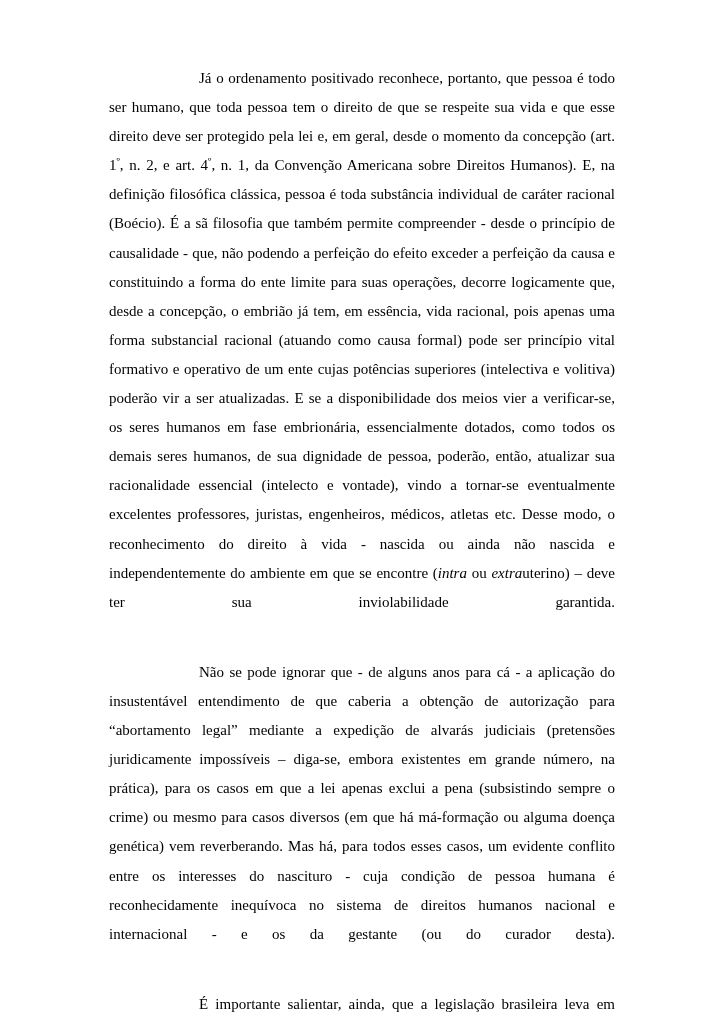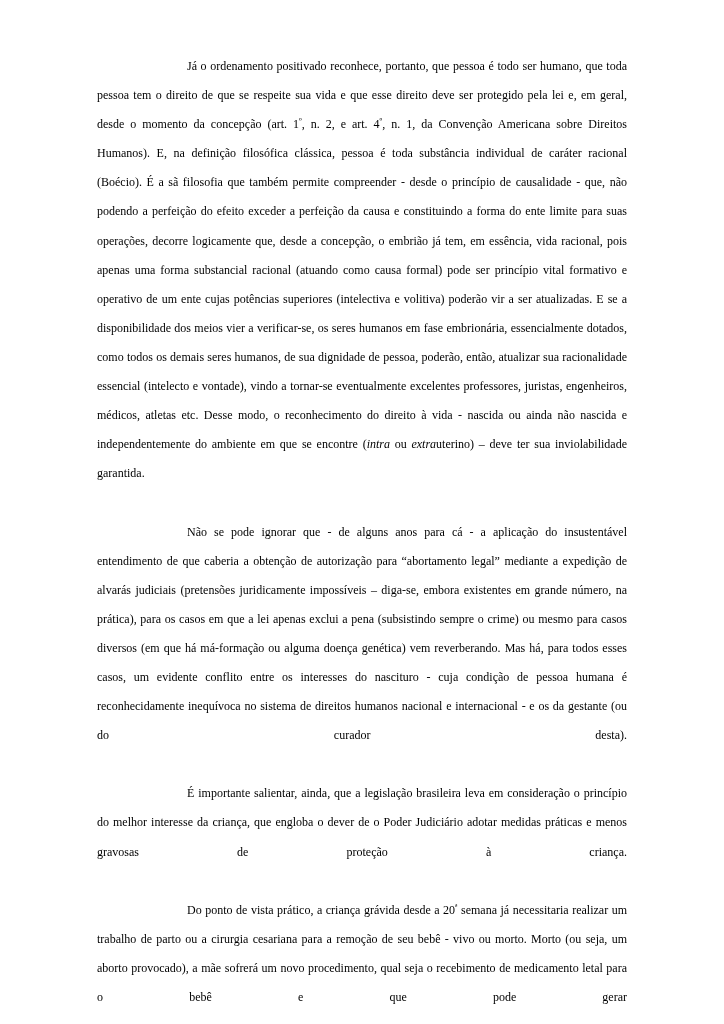--- a/index.html
+++ b/index.html
@@ -25,25 +25,25 @@
   }
 
   .text-column {
     position: absolute;
     left: 97px;
     top: 52px;
     width: 530px;
   }
 
   .para {
-    margin: 0;
+    margin: 12px;
     padding: 0;
     text-align: justify;
     text-justify: inter-word;
-    font-size: 12px;
+    font-size: 15px;
     line-height: 29.1px;
     text-indent: 90px;
     hyphens: none;
     word-spacing: 0.02em;
     color: #000000;
   }
 
   
   .para::after {
     content: "";

